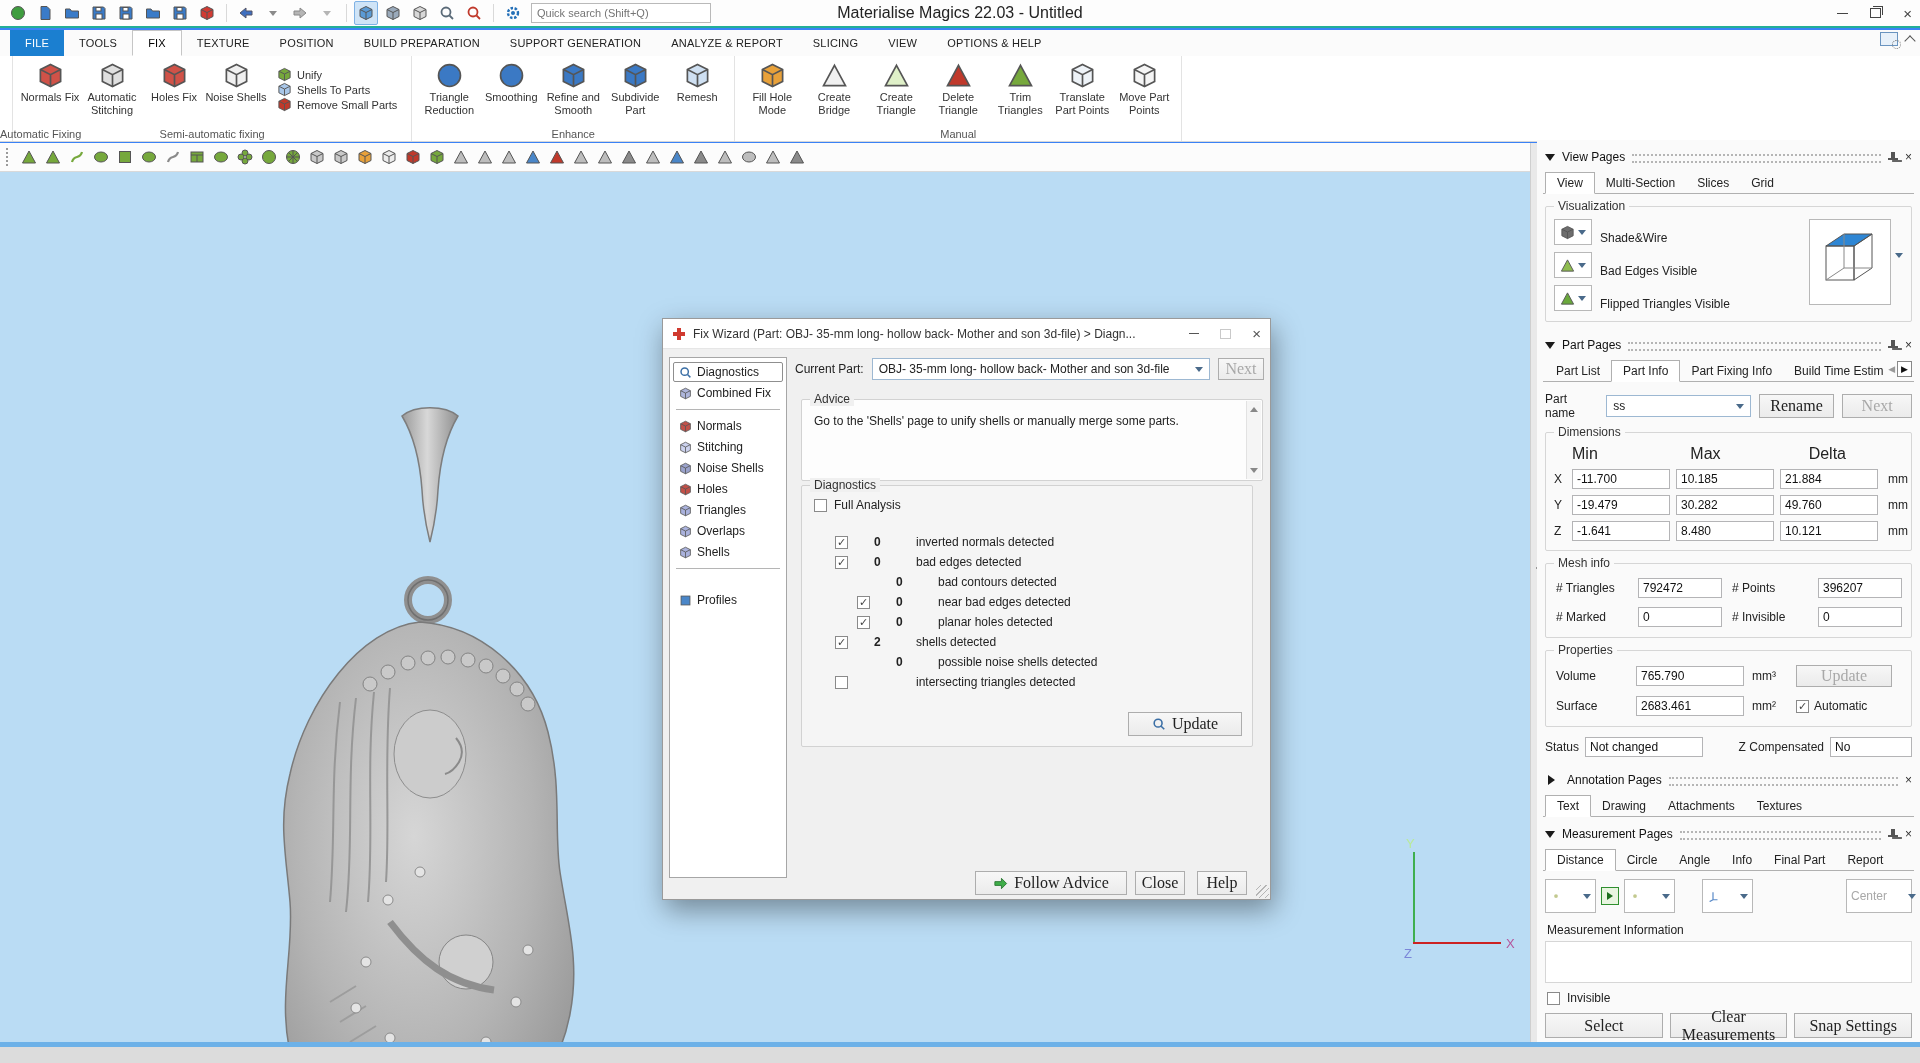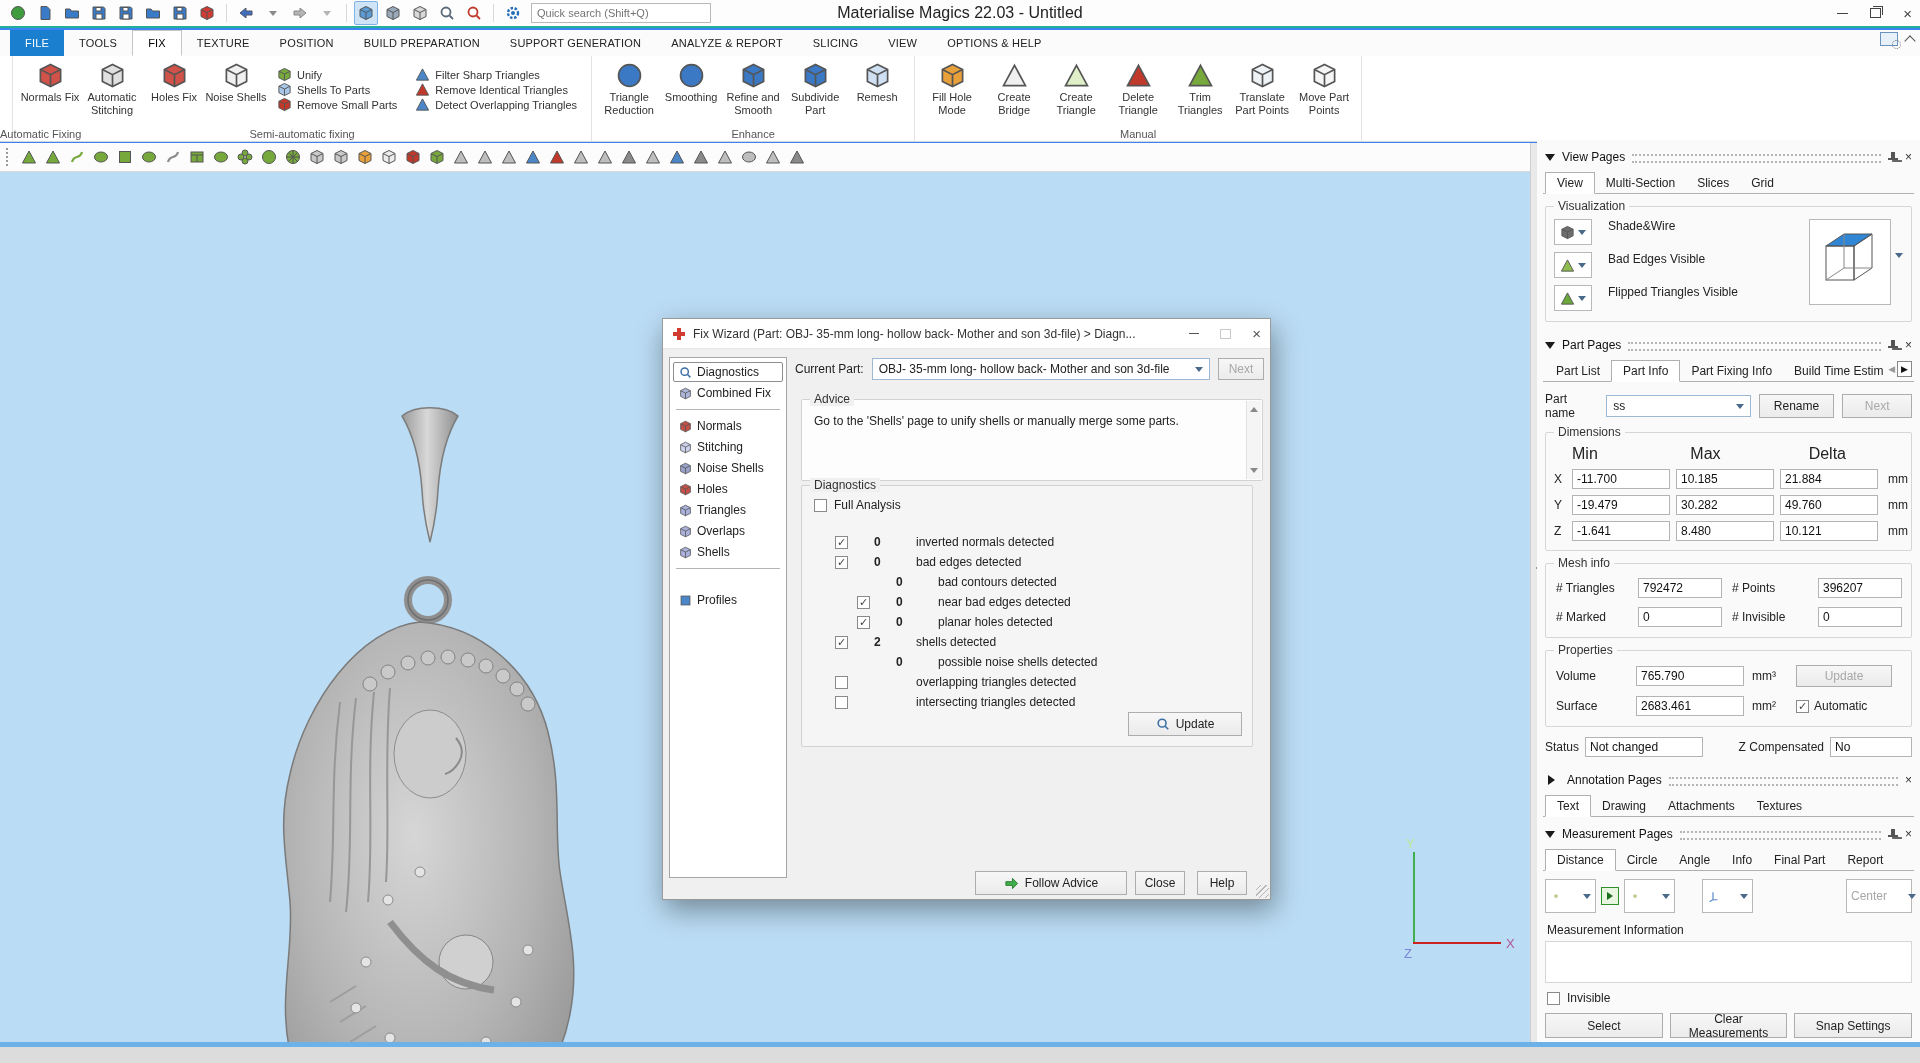--- a/index.html
+++ b/index.html
@@ -77,21 +77,21 @@
   .nitem svg{width:13px;height:13px;flex:none}
   .nav-hr{height:1px;background:#b5b5b5;margin:6px 6px}
   .nav-gap{height:14px}
   .current-row{position:absolute;left:132px;top:38px;right:6px;height:24px;display:flex;align-items:center;gap:8px}
   .cp-label{font-size:12px;color:#222;white-space:nowrap}
   .combo{background:#fff;border:1px solid #9db8d2;height:22px;display:flex;align-items:center;padding:0 6px;font-size:12px;box-sizing:border-box}
   .combo .val{flex:1;white-space:nowrap;overflow:hidden;text-overflow:ellipsis}
   .caret-down{width:0;height:0;border:4px solid transparent;border-top:5px solid #4a6a8a;margin-top:4px;flex:none}
   .cp-combo{flex:1}
   .btn{border:1px solid #adadad;background:linear-gradient(#f7f7f7,#ebebeb);display:inline-flex;align-items:center;justify-content:center;
-       font-size:12px;color:#222;box-sizing:border-box;gap:6px;font-family:Liberation Sans, sans-serif}
+       font-size:16px;color:#222;box-sizing:border-box;gap:6px;font-family:Liberation Serif, serif}
   .btn.disabled{color:#a8a8a8}
   .cp-next{width:46px;height:22px}
   .gbox{position:absolute;border:1px solid #d2d2d2;border-radius:2px;box-sizing:border-box}
   .legend{position:absolute;top:-8px;left:8px;padding:0 4px;font-size:12px;color:#333;background:#f0f0f0;line-height:14px}
   .advice-box{left:138px;top:80px;width:462px;height:82px;background:#fdfdfd}
   .advice-text{margin:14px 22px 0 12px;font-size:12px;color:#222}
   .adv-scroll{position:absolute;right:1px;top:1px;bottom:1px;width:15px;border-left:1px solid #e2e2e2;display:flex;flex-direction:column;justify-content:space-between;align-items:center;padding:2px 0;box-sizing:border-box;background:#f5f5f5}
   .sc-up{width:0;height:0;border:4px solid transparent;border-bottom:5px solid #888}
   .sc-dn{width:0;height:0;border:4px solid transparent;border-top:5px solid #888}
   .diag-box{left:138px;top:166px;width:452px;height:262px;background:#f5f5f5}
@@ -134,21 +134,21 @@
   .tab{padding:3px 11px;font-size:12px;color:#222;white-space:nowrap}
   .tab.active{background:#fff;border:1px solid #b0b0b0;border-bottom:1px solid #fff;margin-bottom:-1px}
   .tab.clip{max-width:78px;overflow:hidden}
   .tab-scroll{display:flex;align-items:center;gap:2px;border-bottom:1px solid #b0b0b0;height:25px;padding:0 2px}
   .tsc{font-size:9px;color:#999}
   .tsc.dark{color:#111;border:1px solid #888;background:#fff;padding:2px 3px}
   .pgroup{position:relative;border:1px solid #d6d6d6;border-radius:2px;margin:12px 2px 0 2px;box-sizing:border-box;flex:none}
   .panel .legend{background:#fafafa}
   .viz-body{display:flex;padding:12px 8px 10px 8px}
   .viz-rows{display:flex;flex-direction:column;gap:7px;flex:1}
-  .viz-row{display:flex;align-items:flex-start;gap:16px}
+  .viz-row{display:flex;align-items:flex-end;gap:8px}
   .viz-btn{width:36px;height:24px;border:1px solid #b8b8b8;background:#fff;display:flex;align-items:center;justify-content:center;gap:3px}
   .viz-btn svg{width:15px;height:15px}
   .viz-label{font-size:12px;color:#222}
   .cube-preview{width:80px;height:84px;border:1px solid #b8b8b8;background:#fff;flex:none;margin-right:4px}
   .inputbox{background:#fff;border:1px solid #b4b4b6;height:20px;display:flex;align-items:center;padding:0 4px;font-size:12px;box-sizing:border-box;color:#111}
   .pn-row{display:flex;align-items:center;gap:8px;margin:10px 2px 0 2px;flex:none}
   .pn-combo{width:150px;height:22px}
   .pn-btn{width:78px;height:24px}
   .pn-next{width:72px;height:24px}
   .dim-headers{display:flex;gap:16px;padding:12px 0 3px 26px;font-size:16px;color:#222}
@@ -468,43 +468,20 @@
               <use href="#i-cube"></use>
             </svg>
             <span>Shells To Parts</span>
           </div>
 
           <div class="rsmall">
             <svg class="ic" viewBox="0 0 16 16" style="color: rgb(192, 57, 43);">
               <use href="#i-cube"></use>
             </svg>
             <span>Remove Small Parts</span>
-          </div>
-        </div>
-      <div class="rsmalls">
-
-          <div class="rsmall">
-            <svg class="ic" viewBox="0 0 16 16" style="color: rgb(74, 134, 200);">
-              <use href="#i-tri"></use>
-            </svg>
-            <span>Filter Sharp Triangles</span>
-          </div>
-
-          <div class="rsmall">
-            <svg class="ic" viewBox="0 0 16 16" style="color: rgb(192, 57, 43);">
-              <use href="#i-tri"></use>
-            </svg>
-            <span>Remove Identical Triangles</span>
-          </div>
-
-          <div class="rsmall">
-            <svg class="ic" viewBox="0 0 16 16" style="color: rgb(74, 134, 200);">
-              <use href="#i-tri"></use>
-            </svg>
-            <span>Detect Overlapping Triangles</span>
           </div>
         </div>
       <span class="rglabel">Semi-automatic fixing</span>
     </div>
     <div class="rgroup">
       <div class="rbigs">
 
           <div class="rbig">
             <svg class="ic rbicon" viewBox="0 0 16 16" style="color: rgb(59, 121, 196);">
               <use href="#i-circle"></use>
@@ -1024,26 +1001,20 @@
             <span class="dlabel">shells detected</span>
           </div>
 
           <div class="drow ind1">
             <span class="cb none"></span>
             <span class="mark check"></span>
             <span class="dcount">0</span>
             <span class="dlabel">possible noise shells detected</span>
           </div>
 
-          <div class="drow">
-            <span class="cb"></span>
-            <span class="mark dot"></span>
-            <span class="dcount"></span>
-            <span class="dlabel">overlapping triangles detected</span>
-          </div>
 
           <div class="drow">
             <span class="cb"></span>
             <span class="mark dot"></span>
             <span class="dcount"></span>
             <span class="dlabel">intersecting triangles detected</span>
           </div>
         </div>
       <button class="btn upd-btn">
         <svg class="ic" viewBox="0 0 16 16">

